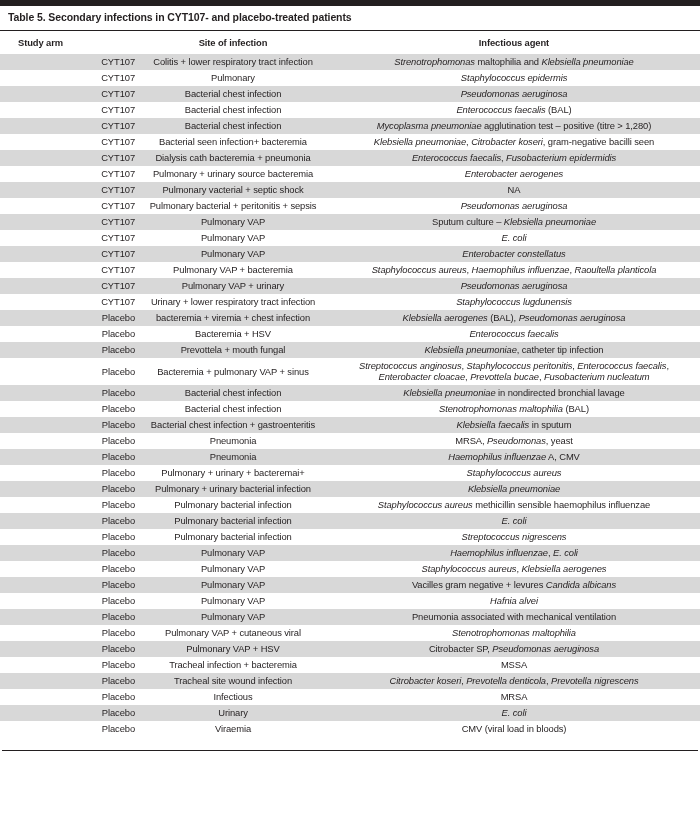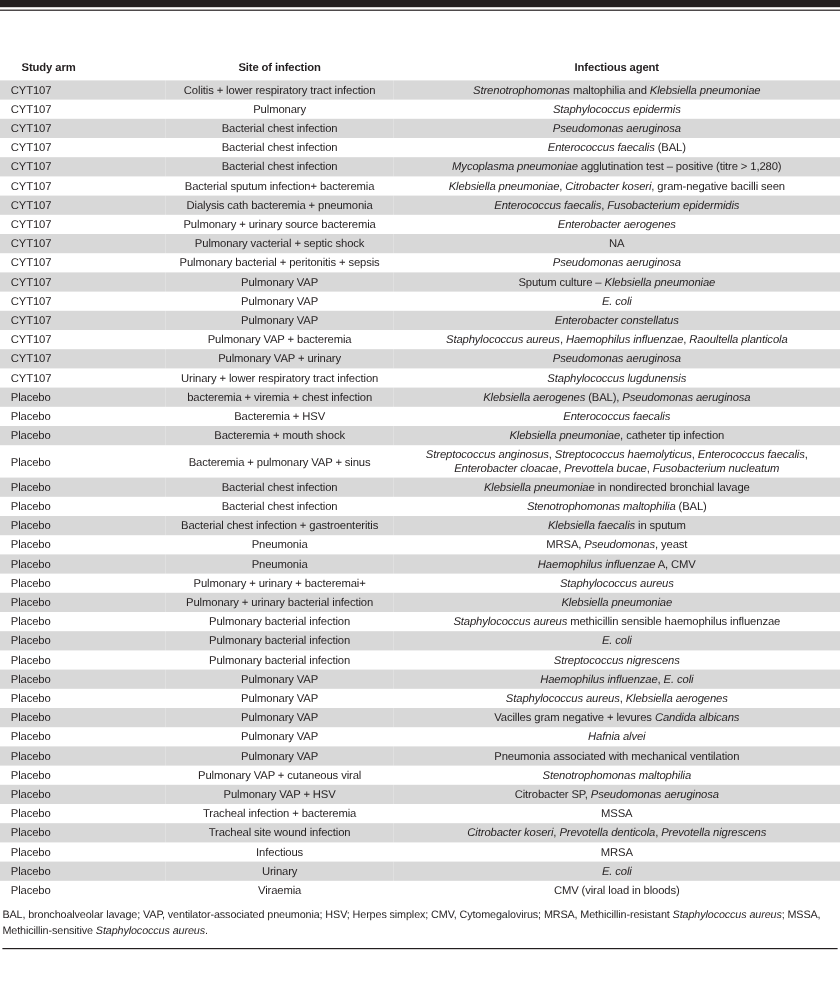--- a/index.html
+++ b/index.html
@@ -38,21 +38,20 @@
     color: #231f20;
   }
   .rule-head {
     border-top: 1.2px solid #231f20;
     margin: 2px 0 0 0;
   }
   table.tbl {
     width: 700px;
     border-collapse: collapse;
     table-layout: fixed;
-    margin-top: 35px;
   }
   table.tbl col.c-arm   { width: 138px; }
   table.tbl col.c-site  { width: 190px; }
   table.tbl col.c-agent { width: 372px; }
 
   thead th {
     font-size: 9.4px;
     font-weight: bold;
     padding: 6px 2px 6px 2px;
     text-align: center;
@@ -67,22 +66,22 @@
   tbody td {
     font-size: 9.4px;
     line-height: 11.4px;
     padding: 2.2px 3px 2.4px 3px;
     text-align: center;
     color: #231f20;
     letter-spacing: -0.1px;
     vertical-align: middle;
   }
   tbody td.arm {
-    text-align: left;
-    padding-left: 9px;
+    text-align: right;
+    padding-left: 20px;
     white-space: nowrap;
   }
   tbody tr.shade td {
     background: #d8d8d8;
   }
   tbody td.agent {
     padding-left: 6px;
     padding-right: 6px;
   }
   i, em { font-style: italic; }
@@ -101,20 +100,23 @@
     margin-top: 7px;
   }
 </style>
 </head>
 <body>
 
 <div class="page">
 
   <div class="top-bar"></div>
 
+  <div class="title-zone">
+    <div class="table-title">Table 5. Secondary infections in CYT107- and placebo-treated patients</div>
+  </div>
 
   <div class="rule-head"></div>
 
   <table class="tbl">
     <colgroup>
       <col class="c-arm">
         <col class="c-site">
         <col class="c-agent">
     </colgroup>
     <thead>
@@ -145,21 +147,21 @@
           <td class="site">Bacterial chest infection</td>
           <td class="agent"><i>Enterococcus faecalis</i> (BAL)</td>
         </tr>
         <tr class="shade">
           <td class="arm">CYT107</td>
           <td class="site">Bacterial chest infection</td>
           <td class="agent"><i>Mycoplasma pneumoniae</i> agglutination test – positive (titre &gt; 1,280)</td>
         </tr>
         <tr>
           <td class="arm">CYT107</td>
-          <td class="site">Bacterial sputum infection+ bacteremia</td>
+          <td class="site">Bacterial seen infection+ bacteremia</td>
           <td class="agent"><i>Klebsiella pneumoniae</i>, <i>Citrobacter koseri</i>, gram-negative bacilli seen</td>
         </tr>
         <tr class="shade">
           <td class="arm">CYT107</td>
           <td class="site">Dialysis cath bacteremia + pneumonia</td>
           <td class="agent"><i>Enterococcus faecalis</i>, <i>Fusobacterium epidermidis</i></td>
         </tr>
         <tr>
           <td class="arm">CYT107</td>
           <td class="site">Pulmonary + urinary source bacteremia</td>
@@ -210,27 +212,27 @@
           <td class="site">bacteremia + viremia + chest infection</td>
           <td class="agent"><i>Klebsiella aerogenes</i> (BAL), <i>Pseudomonas aeruginosa</i></td>
         </tr>
         <tr>
           <td class="arm">Placebo</td>
           <td class="site">Bacteremia + HSV</td>
           <td class="agent"><i>Enterococcus faecalis</i></td>
         </tr>
         <tr class="shade">
           <td class="arm">Placebo</td>
-          <td class="site">Bacteremia + mouth shock</td>
+          <td class="site">Prevottela + mouth fungal</td>
           <td class="agent"><i>Klebsiella pneumoniae</i>, catheter tip infection</td>
         </tr>
         <tr>
           <td class="arm">Placebo</td>
           <td class="site">Bacteremia + pulmonary VAP + sinus</td>
-          <td class="agent"><i>Streptococcus anginosus</i>, <i>Streptococcus haemolyticus</i>, <i>Enterococcus faecalis</i>, <i>Enterobacter cloacae</i>, <i>Prevottela bucae</i>, <i>Fusobacterium nucleatum</i></td>
+          <td class="agent"><i>Streptococcus anginosus</i>, <i>Staphylococcus peritonitis</i>, <i>Enterococcus faecalis</i>, <i>Enterobacter cloacae</i>, <i>Prevottela bucae</i>, <i>Fusobacterium nucleatum</i></td>
         </tr>
         <tr class="shade">
           <td class="arm">Placebo</td>
           <td class="site">Bacterial chest infection</td>
           <td class="agent"><i>Klebsiella pneumoniae</i> in nondirected bronchial lavage</td>
         </tr>
         <tr>
           <td class="arm">Placebo</td>
           <td class="site">Bacterial chest infection</td>
           <td class="agent"><i>Stenotrophomonas maltophilia</i> (BAL)</td>
@@ -332,17 +334,16 @@
         </tr>
         <tr>
           <td class="arm">Placebo</td>
           <td class="site">Viraemia</td>
           <td class="agent">CMV (viral load in bloods)</td>
         </tr>
       </tbody>
   </table>
 
   <div class="footnote-wrap">
-    <div class="footnote" id="footnote">BAL, bronchoalveolar lavage; VAP, ventilator-associated pneumonia; HSV; Herpes simplex; CMV, Cytomegalovirus; MRSA, Methicillin-resistant <i>Staphylococcus aureus</i>; MSSA, Methicillin-sensitive <i>Staphylococcus aureus</i>.</div>
     <div class="rule-foot"></div>
   </div>
 
 </div>
 
 </body></html>

